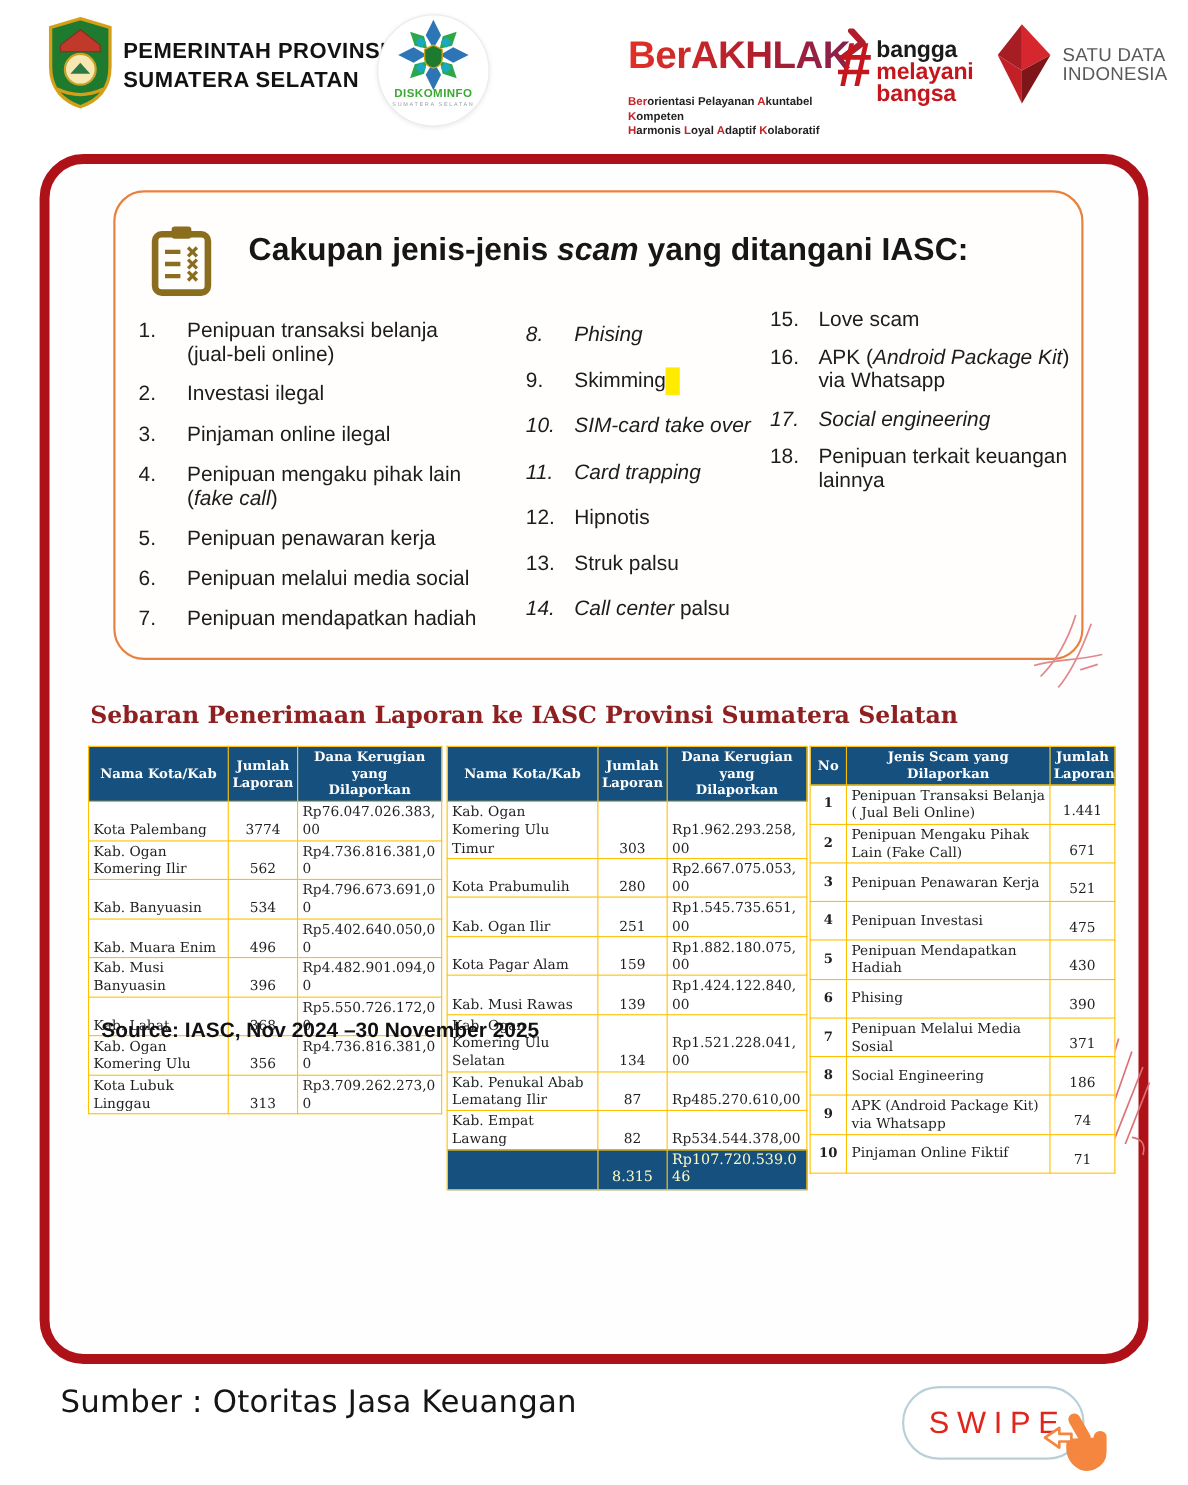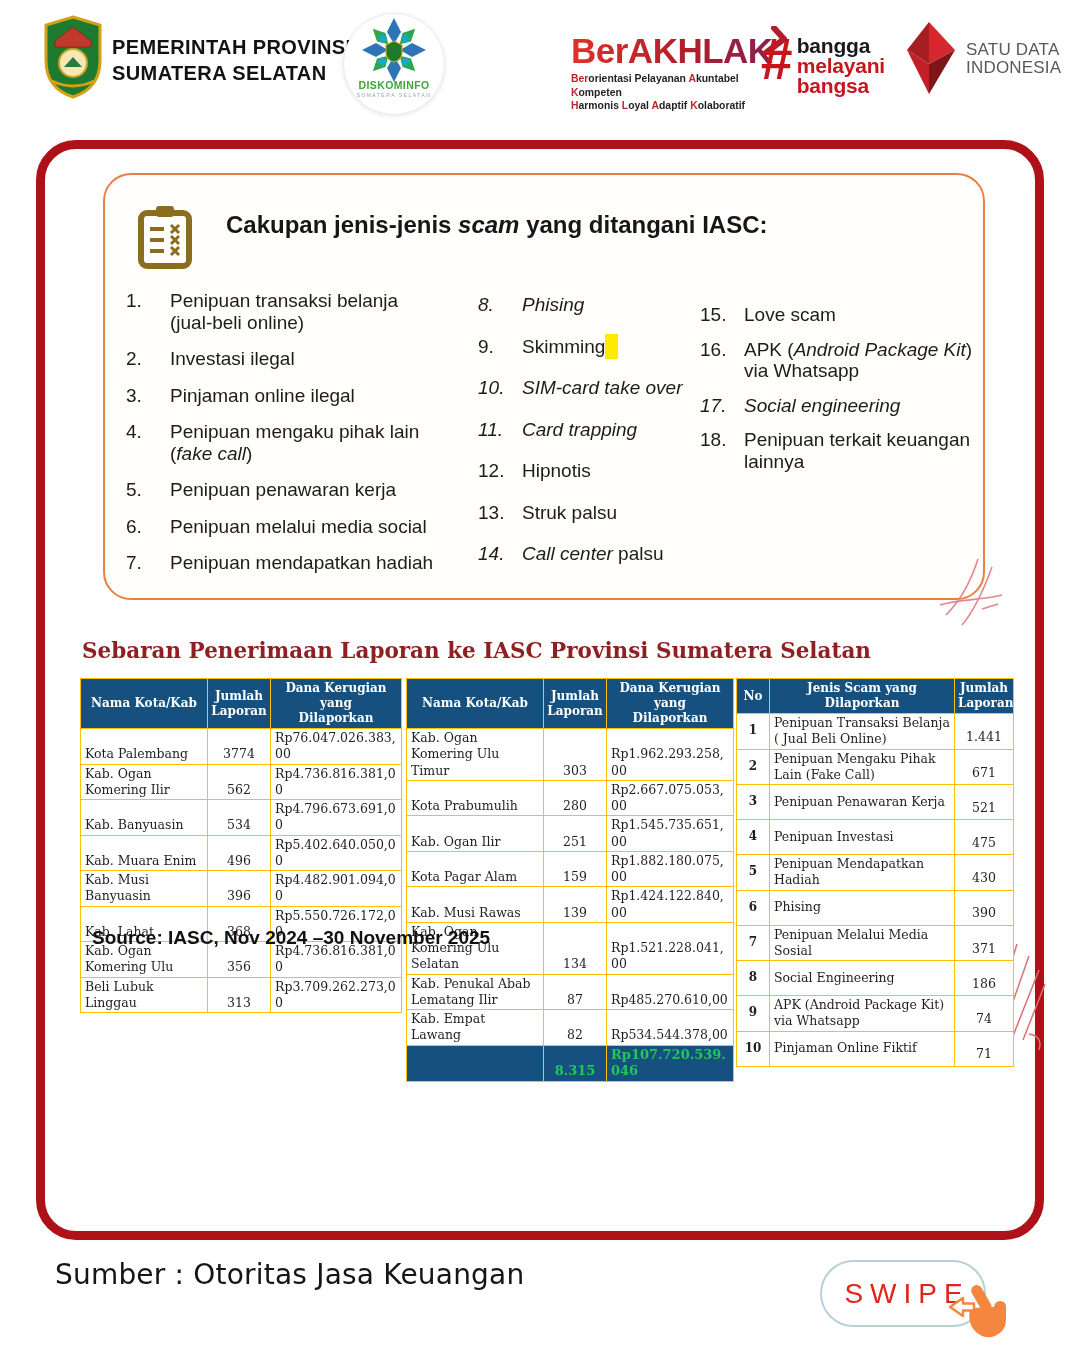--- a/index.html
+++ b/index.html
@@ -16,60 +16,60 @@
   .disko-name{color:#3BAA35;font-weight:bold;font-size:10.5px;letter-spacing:.4px;margin-top:-5px;}
   .disko-sub{color:#9AA0A3;font-size:5px;letter-spacing:1.5px;margin-top:1px;}
 
   .berakhlak{position:absolute;left:571px;top:34px;width:215px;}
   .ber-title{font-size:35px;font-weight:800;color:#C3242B;line-height:34px;letter-spacing:-.5px;}
   @supports (-webkit-background-clip:text){
     .ber-title{background:linear-gradient(90deg,#E03127,#B01E2C 55%,#7C2357);
                -webkit-background-clip:text;-webkit-text-fill-color:transparent;}
   }
   .ber-chevron{position:absolute;left:193px;top:-8px;}
-  .ber-sub{font-size:10.4px;font-weight:bold;color:#231F20;line-height:13.5px;margin-top:4px;}
+  .ber-sub{font-size:10.4px;font-weight:bold;color:#231F20;line-height:13.5px;margin-top:18px;}
 
   .bangga{position:absolute;left:760px;top:30px;display:flex;}
   .bangga-hash{font-size:57px;font-weight:bold;font-style:italic;color:#C5161D;line-height:58px;}
   .bangga-lines{margin-left:5px;margin-top:6px;font-weight:800;font-size:21px;line-height:20px;letter-spacing:-.2px;}
   .bangga-black{color:#1A1A1A;} .bangga-red{color:#C5161D;}
 
   .satudata{position:absolute;left:901px;top:20px;display:flex;align-items:center;}
   .satu-text{margin-left:7px;color:#58595B;font-size:17px;line-height:18.5px;letter-spacing:.2px;}
 
   
   .frame{position:absolute;left:36px;top:140px;width:1008px;height:1100px;box-sizing:border-box;
          border:9px solid #AE1118;border-radius:40px;background:#fffefe;}
 
   
   .scam-box{position:absolute;left:103px;top:173px;width:882px;height:427px;box-sizing:border-box;
             border:2px solid #E8813F;border-radius:28px;background:#fffefd;}
   .clipboard-icon{position:absolute;left:137px;top:204px;}
-  .scam-title{position:absolute;left:226px;top:211px;font-size:24px;font-weight:bold;color:#161616;}
+  .scam-title{position:absolute;left:226px;top:211px;font-size:29px;font-weight:bold;color:#161616;}
   .scam-col{position:absolute;display:flex;flex-direction:column;}
   .scam-col1{left:126px;top:290px;width:318px;gap:15px;}
   .scam-col2{left:478px;top:294px;width:242px;gap:20px;}
-  .scam-col3{left:700px;top:304px;width:280px;gap:13px;}
+  .scam-col3{left:700px;top:280px;width:280px;gap:13px;}
   .scam-item{display:flex;font-size:19px;line-height:21.5px;color:#1C1C1C;}
   .scam-num{width:44px;flex:none;}
   .scam-text{flex:1;}
   .it{font-style:italic;}
   .hl{background:#FFEB00;padding:2px 1px;}
 
   
   .section-title{position:absolute;left:82px;top:638px;font-family:"DejaVu Serif",serif;
                  font-weight:bold;font-size:21.5px;color:#8E2022;}
   .rtable{position:absolute;border-collapse:collapse;table-layout:fixed;background:#fff;
           font-family:"DejaVu Serif",serif;}
   .rtable th{background:#15507E;color:#fff;font-size:12px;font-weight:bold;
              border:1.5px solid #FFC000;padding:2px 3px;white-space:pre-line;line-height:1.25;
              vertical-align:middle;}
   .rtable td{border:1.5px solid #FFC000;font-size:12.5px;color:#1F1F1F;padding:1px 4px;
              vertical-align:bottom;line-height:1.3;word-wrap:break-word;}
-  .rtable tr.total-row td{background:#15507E;color:#22c55e;font-weight:bold;font-size:13px;}
+  .rtable tr.total-row td{background:#15507E;color:#fef9c3;font-weight:normal;font-size:13px;}
   .t-left{left:80px;top:678px;width:322px;}
   .t-mid{left:406px;top:678px;width:328px;}
   .t-right{left:736px;top:678px;width:278px;}
   .t-left th:nth-child(1){width:120px;} .t-left th:nth-child(2){width:56px;}
   .t-mid th:nth-child(1){width:130px;}  .t-mid th:nth-child(2){width:56px;}
   .t-left td:nth-child(2),.t-mid td:nth-child(2){text-align:center;}
   .t-right th:nth-child(1){width:26px;} .t-right th:nth-child(3){width:52px;}
   .t-right td{height:30px;}
   .t-right td:nth-child(1){text-align:center;font-weight:bold;vertical-align:middle;font-size:12px;}
   .t-right td:nth-child(2){vertical-align:middle;}
@@ -332,21 +332,21 @@
           <td>Kab. Lahat</td>
           <td>368</td>
           <td>Rp5.550.726.172,00</td>
         </tr>
         <tr>
           <td>Kab. Ogan Komering Ulu</td>
           <td>356</td>
           <td>Rp4.736.816.381,00</td>
         </tr>
         <tr>
-          <td>Beli Lubuk Linggau</td>
+          <td>Kota Lubuk Linggau</td>
           <td>313</td>
           <td>Rp3.709.262.273,00</td>
         </tr>
       </tbody>
     </table>
   <table class="rtable t-mid">
       <thead>
         <tr>
           <th>Nama Kota/Kab</th>
           <th>Jumlah

